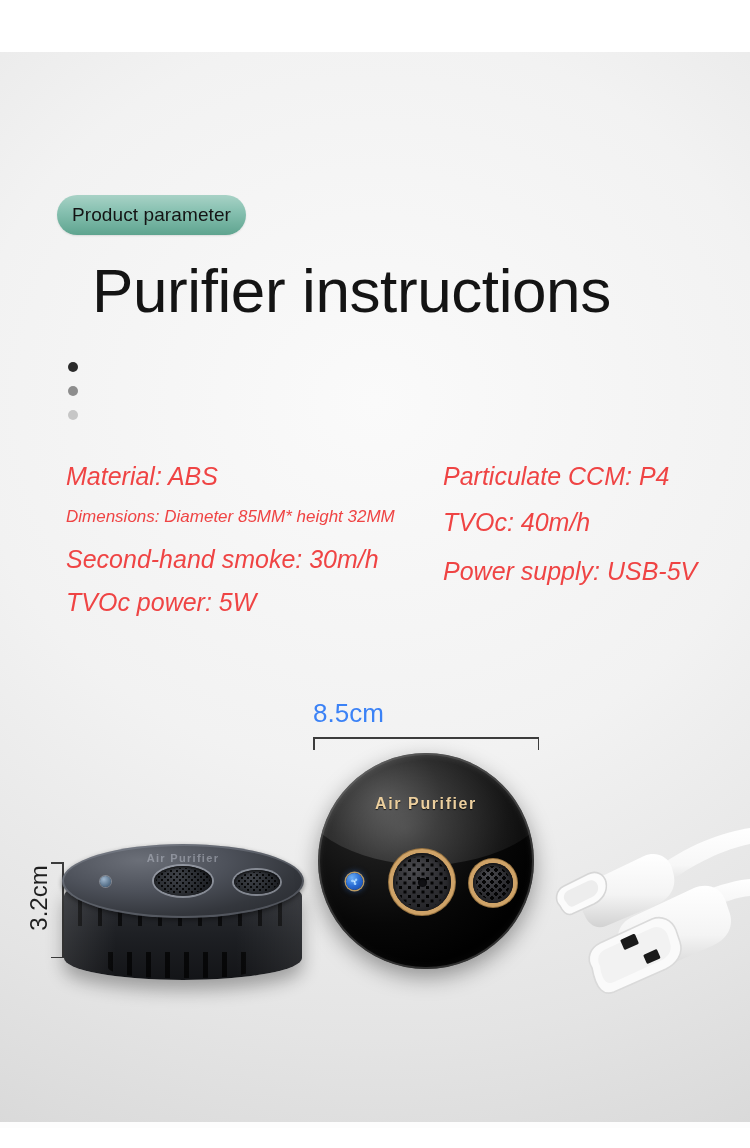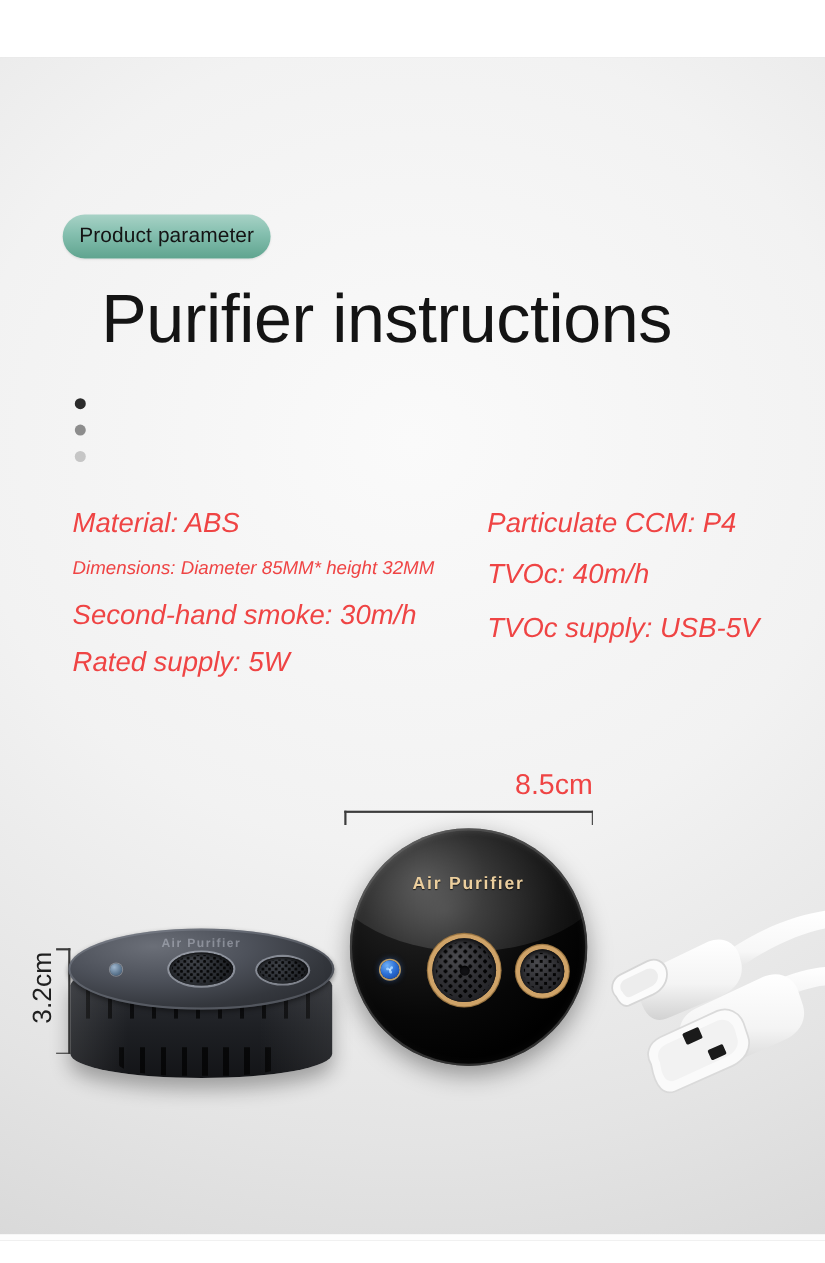--- a/index.html
+++ b/index.html
@@ -52,21 +52,21 @@
   .spec.sm{font-size:17px;line-height:1.18;}
   .sp-gap-a{margin-top:15px;}
   .sp-gap-b{margin-top:18px;}
   .sp-gap-c{margin-top:14px;}
   .sp-gap-d{margin-top:16px;}
   .sp-gap-e{margin-top:20px;}
 
   
   .hdim{position:absolute;left:313px;top:698px;width:226px;}
   .hdim-label{
-    text-align:right;font-size:26px;color:#ef4444;
+    text-align:left;font-size:26px;color:#3b82f6;
     margin-bottom:8px;
   }
   .hbracket{position:relative;height:14px;}
   .hbracket .bar{position:absolute;left:0;top:0;width:100%;height:1.5px;background:#3c3c3c;}
   .hbracket .tickL,.hbracket .tickR{position:absolute;top:0;width:1.5px;height:13px;background:#3c3c3c;}
   .hbracket .tickL{left:0;}
   .hbracket .tickR{right:0;}
 
   
   .vdim{position:absolute;left:8px;top:862px;width:60px;height:100px;}
@@ -215,26 +215,26 @@
     <div class="dot d1"></div>
     <div class="dot d2"></div>
     <div class="dot d3"></div>
   </div>
 
   <div class="specs">
     <div class="col-left">
       <div class="spec lg">Material: ABS</div>
       <div class="spec sm sp-gap-a">Dimensions: Diameter 85MM* height 32MM</div>
       <div class="spec lg sp-gap-b">Second-hand smoke: 30m/h</div>
-      <div class="spec lg sp-gap-c">Rated supply: 5W</div>
+      <div class="spec lg sp-gap-c">TVOc power: 5W</div>
     </div>
     <div class="col-right">
       <div class="spec lg">Particulate CCM: P4</div>
       <div class="spec lg sp-gap-d">TVOc: 40m/h</div>
-      <div class="spec lg sp-gap-e">TVOc supply: USB-5V</div>
+      <div class="spec lg sp-gap-e">Power supply: USB-5V</div>
     </div>
   </div>
 
   <div class="hdim">
     <div class="hdim-label">8.5cm</div>
     <div class="hbracket">
       <div class="bar"></div>
       <div class="tickL"></div>
       <div class="tickR"></div>
     </div>

